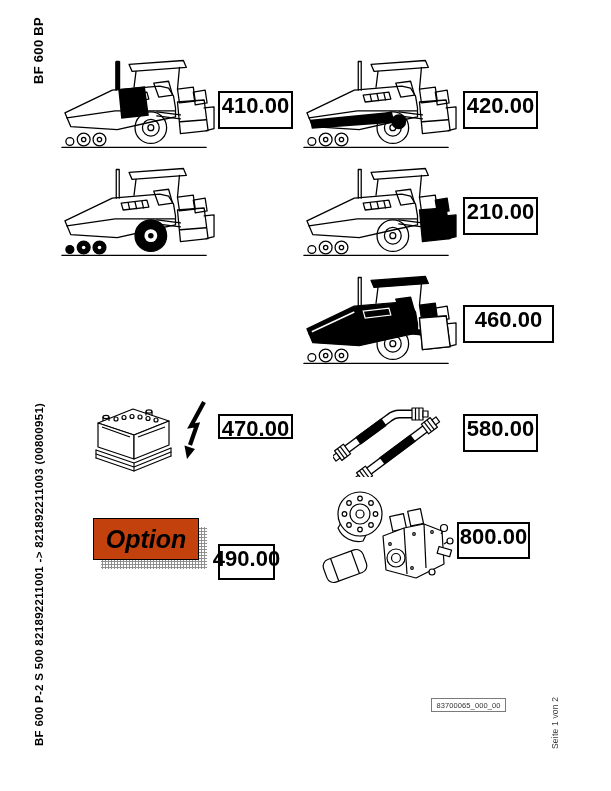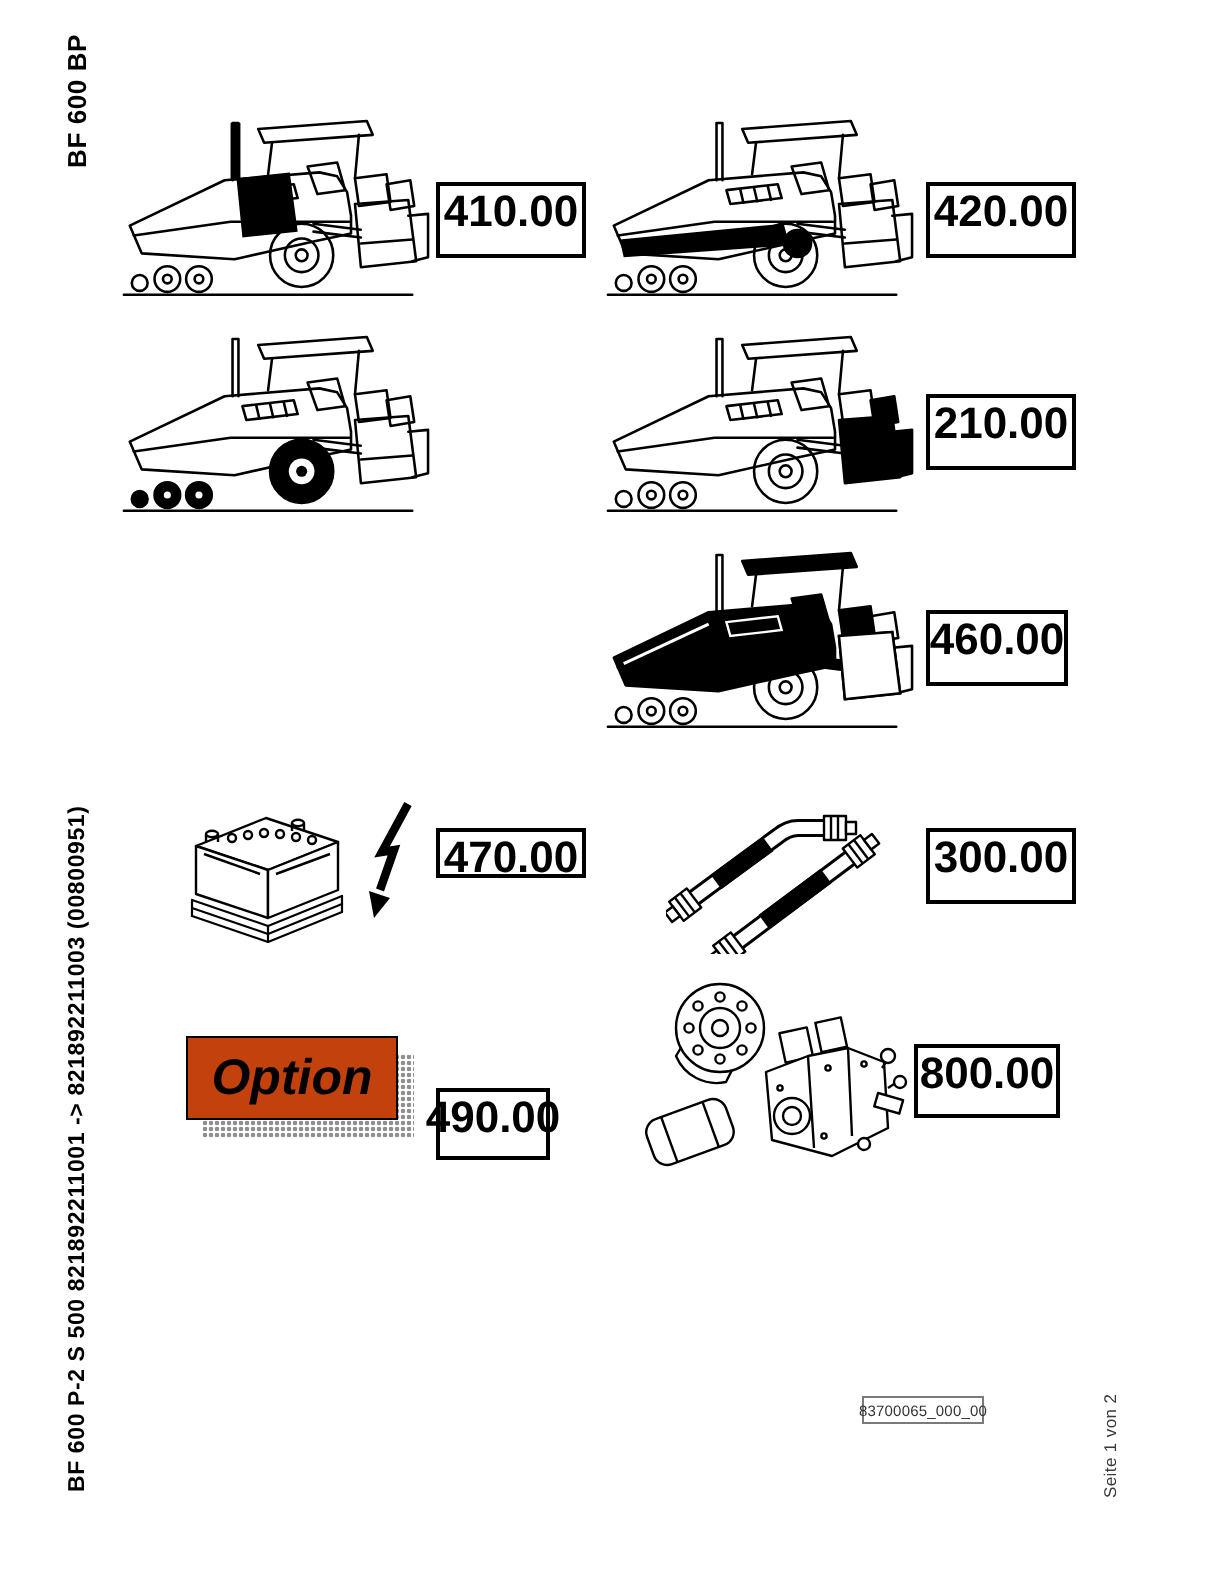--- a/index.html
+++ b/index.html
@@ -29,21 +29,21 @@
     background-image:radial-gradient(#8f8f8f 1px, transparent 1.3px);
     background-size:3px 3px;
   }
   .option-box{
     position:absolute;left:93px;top:518px;width:106px;height:42px;
     border:1.5px solid #000;background:#c2410c;box-sizing:border-box;
     display:flex;align-items:center;justify-content:center;
     font-weight:bold;font-style:italic;font-size:25px;color:#000;
   }
   .figno{
-    position:absolute;left:431px;top:698px;width:61px;height:14px;
+    position:absolute;left:431px;top:698px;width:75px;height:14px;
     border:1px solid #7a7a7a;box-sizing:border-box;background:#fff;
     display:flex;align-items:center;justify-content:center;
     font-size:7.5px;color:#333;letter-spacing:.1px;
   }
   .lineart{stroke:#000;fill:none;stroke-width:1.3;stroke-linejoin:round;stroke-linecap:round;}
   .fillw{stroke:#000;fill:#fff;stroke-width:1.2;stroke-linejoin:round;}
 </style>
 </head>
 <body>
 
@@ -142,21 +142,21 @@
       <path d="M7,63 L55,40 L103,36 L112,38 L117,46 L119,58 L119,67 L100,71 L60,80 L13,77 Z" fill="#000"></path>
       <path d="M72,14 L127,10 L130,17 L75,21 Z" fill="#000"></path>
       <path d="M97,33 L112,31 L116,45 L102,47 Z" fill="#000"></path>
       <path d="M121,39 L137,37 L139,51 L123,53 Z" fill="#000"></path>
       <path d="M100,61 L124,64 L124,70 L100,67 Z" fill="#000"></path>
       <line x1="12" y1="66" x2="55" y2="46" stroke="#fff" stroke-width="1.6"></line>
       <path d="M64,45 L90,42 L92,49 L66,52 Z" fill="none" stroke="#fff" stroke-width="1.2"></path>
       <path d="M121,52 L148,50 L152,81 L124,84 Z" fill="#fff" stroke="#000" stroke-width="1.3"></path>
     </svg>
   </div>
-  <div class="plate" style="left:463px;top:305px;width:71px;height:38px">
+  <div class="plate" style="left:463px;top:305px;width:91px;height:38px">
     <span>460.00</span>
   </div>
 
   <div class="fig" style="left:86px;top:398px">
     <svg width="92" height="74" viewBox="0 0 92 74">
       <g class="fillw">
         <polygon points="12,25 47,11 83,23 48,37"></polygon>
         <polygon points="12,25 48,37 48,61 12,49"></polygon>
         <polygon points="48,37 83,23 83,47 48,61"></polygon>
         <circle cx="30" cy="21" r="2"></circle>
@@ -222,21 +222,21 @@
       </g>
       <g class="fillw" transform="rotate(-37 92 37)">
         <rect x="92" y="31" width="11" height="12"></rect>
         <line x1="95.5" y1="31" x2="95.5" y2="43"></line>
           <line x1="99" y1="31" x2="99" y2="43"></line>
         <rect x="103" y="34" width="5" height="6"></rect>
       </g>
     </svg>
   </div>
   <div class="plate" style="left:463px;top:414px;width:75px;height:38px">
-    <span>300.00</span>
+    <span>580.00</span>
   </div>
 
   <div class="option-shadow"></div>
   <div class="option-box">
     <span>Option</span>
   </div>
   <div class="plate" style="left:218px;top:544px;width:57px;height:36px">
     <span>490.00</span>
   </div>
 

